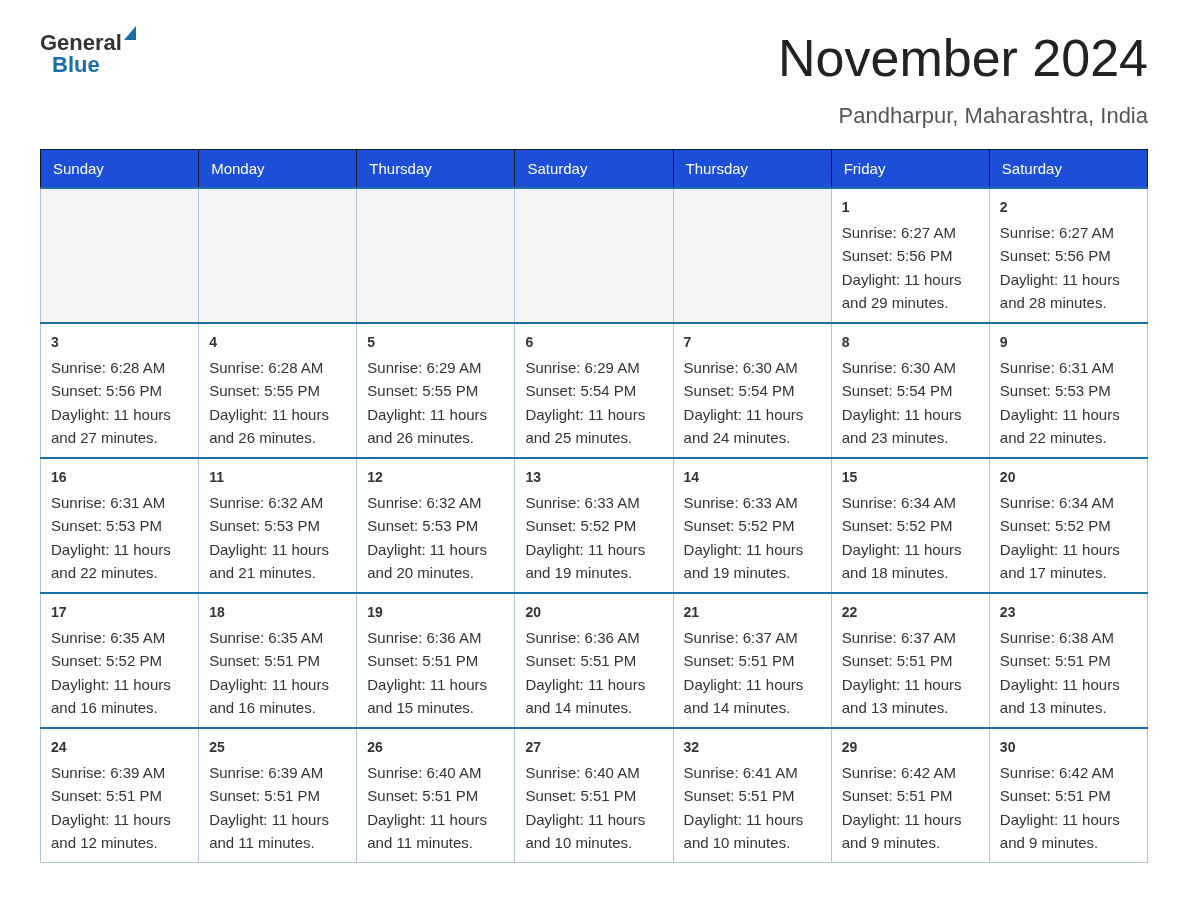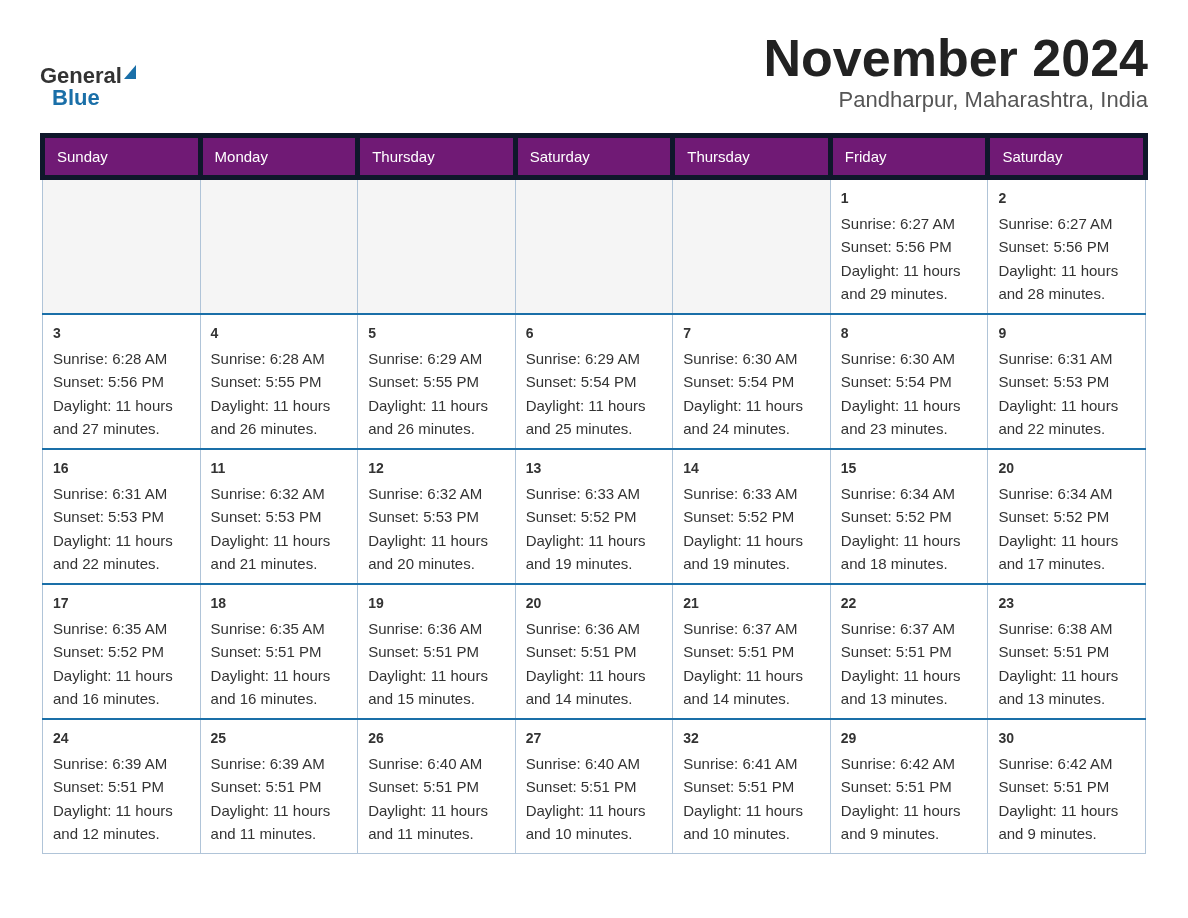--- a/index.html
+++ b/index.html
@@ -30,57 +30,55 @@
       margin-left: 2px;
       position: relative;
       top: -4px;
     }
     .logo-area {
       display: flex;
       flex-direction: column;
     }
     .logo-line1 {
       display: flex;
-      align-items: center;
-      margin-top: 33px;
     }
     .logo-line2 {
       font-size: 22px;
       font-weight: bold;
       color: #1a6fa8;
       margin-left: 12px;
       margin-top: -4px;
     }
     .title-area {
       text-align: right;
     }
     .main-title {
       font-size: 52px;
-      font-weight: bold;
+      font-weight: normal;
       color: #222;
       line-height: 1.1;
     }
     .subtitle {
       font-size: 22px;
       color: #555;
-      margin-top: 0;
+      margin-top: 16px;
     }
     .calendar {
       width: 100%;
       border-collapse: collapse;
       border: 1px solid #1a6fa8;
     }
     .calendar th {
-      background-color: #701a75;
+      background-color: #1d4ed8;
       color: #fff;
       text-align: left;
       padding: 10px 12px;
       font-size: 15px;
       font-weight: normal;
-      border: 5px solid #0f172a;
+      border: 1px solid #0f172a;
     }
     .calendar td {
       vertical-align: top;
       padding: 8px 10px;
       border: 1px solid #b0c4d8;
       width: calc(100% / 7);
       font-size: 13px;
       line-height: 1.5;
       color: #333;
       min-height: 90px;

